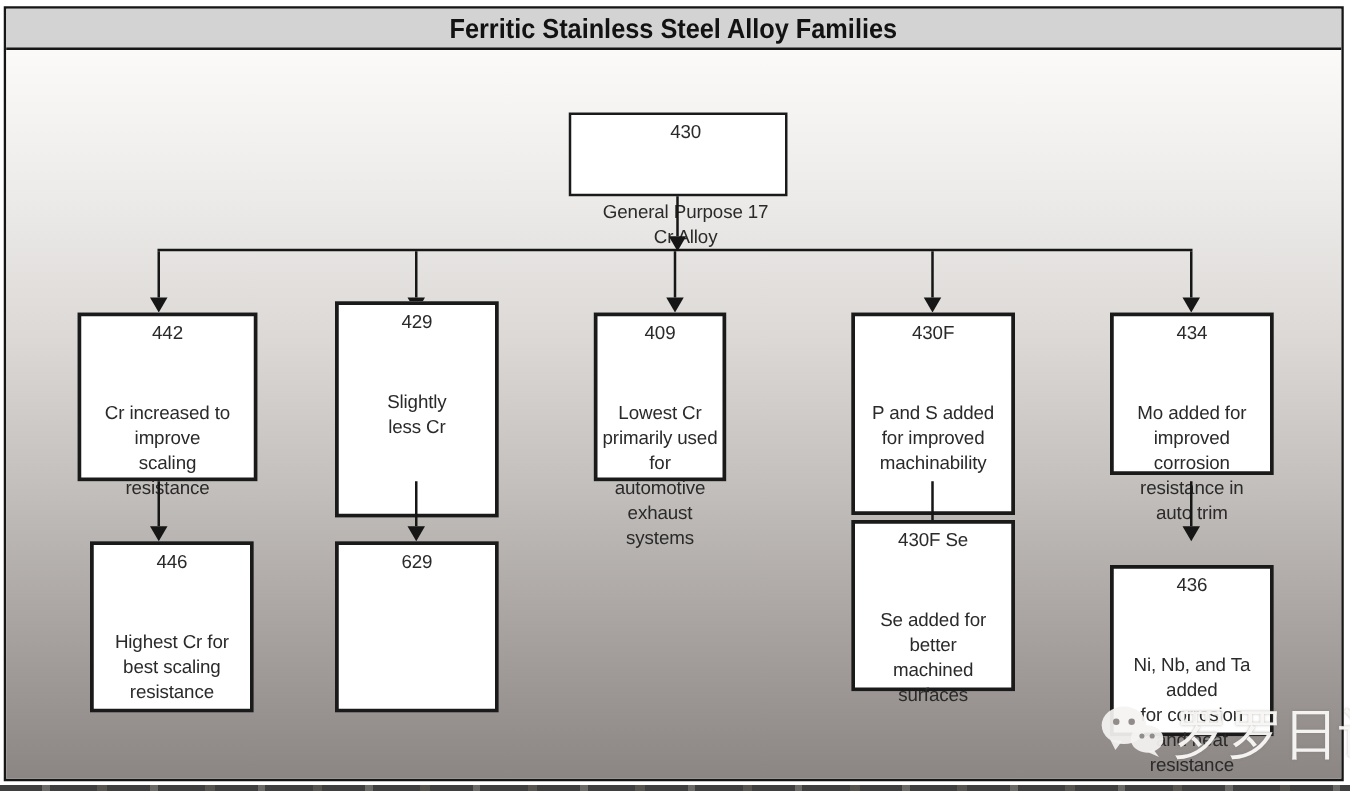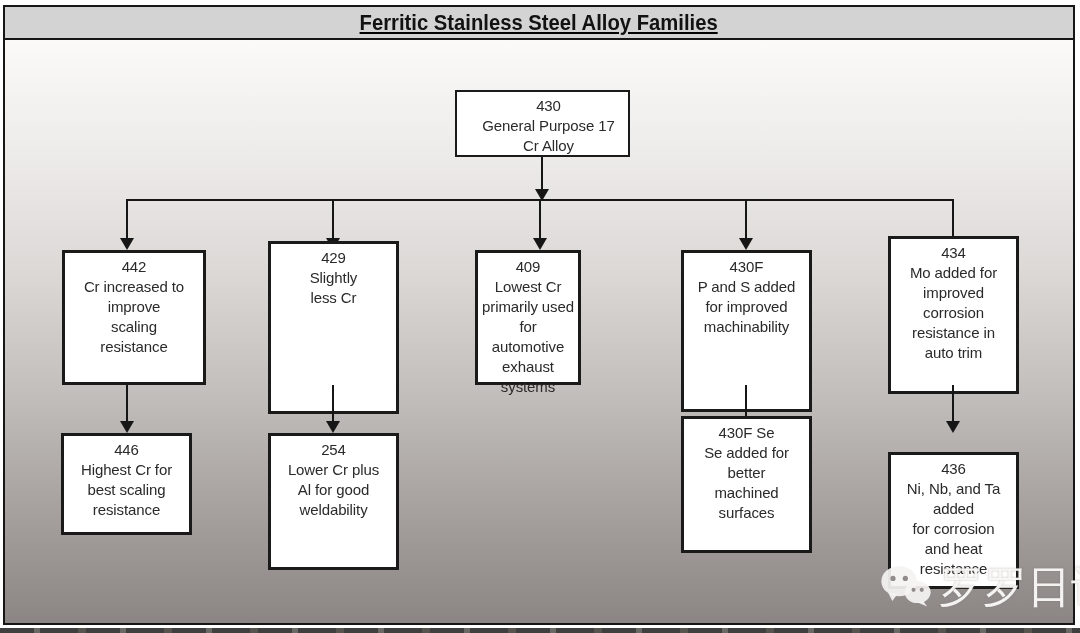--- a/index.html
+++ b/index.html
@@ -6,38 +6,38 @@
   body{
     width:1080px;height:633px;position:relative;background:#ffffff;
     font-family:"Liberation Sans",sans-serif;overflow:hidden;
   }
   .frame{
     position:absolute;left:3px;top:5px;width:1072px;height:620px;
     border:2px solid #161616;box-sizing:border-box;background:#fff;
   }
   .titlebar{
     height:31px;background:#d3d3d3;border-bottom:2px solid #161616;
-    display:flex;align-items:center;justify-content:center;text-decoration:underline;
+    display:flex;align-items:center;justify-content:center;
   }
   .title{
     font-size:22px;font-weight:bold;color:#121212;
     transform:scaleX(0.92);transform-origin:center;
     letter-spacing:0px;white-space:nowrap;
   }
   .canvas{
     position:relative;width:100%;height:583px;
     background:linear-gradient(180deg,#fbfaf9 0%,#edebe9 20%,#dbd8d6 40%,#c3bfbc 60%,#a7a29f 80%,#8b8683 100%);
   }
   .node{
     position:absolute;background:#ffffff;border:3px solid #1a1a1a;
     box-sizing:border-box;text-align:center;color:#2a2a2a;
     font-size:15px;line-height:20px;letter-spacing:-0.1px;padding-top:4px;
   }
   .node.root{border-width:2px;padding-left:12px;}
-  .desc{white-space:pre-line;}
+  .desc{white-space:pre-line;margin-top:44px;}
   .vline{position:absolute;width:2px;background:#161616;}
   .hline{position:absolute;height:2px;background:#161616;}
   .arrowhead{
     position:absolute;width:0;height:0;
     border-left:7px solid transparent;border-right:7px solid transparent;
     border-top:12px solid #161616;
   }
   .watermark{
     position:absolute;left:875px;top:518px;display:flex;align-items:center;gap:7px;
   }
@@ -101,49 +101,46 @@
 primarily used for
 automotive
 exhaust systems</div>
     </div>
     <div class="node" style="left:676px;top:210px;width:131px;height:162px">
       <div>430F</div>
       <div class="desc">P and S added
 for improved
 machinability</div>
     </div>
-    <div class="node" style="left:883px;top:196px;width:131px;height:158px">
+    <div class="node" style="left:883px;top:210px;width:131px;height:130px">
       <div>434</div>
       <div class="desc">Mo added for
 improved
 corrosion
 resistance in
 auto trim</div>
     </div>
 
     <div class="vline" style="left:121px;top:345px;height:36px"></div>
     <div class="arrowhead" style="left:115px;top:381px"></div>
     <div class="vline" style="left:327px;top:345px;height:36px"></div>
     <div class="arrowhead" style="left:321px;top:381px"></div>
     <div class="vline" style="left:740px;top:345px;height:36px"></div>
     <div class="arrowhead" style="left:734px;top:381px"></div>
     <div class="vline" style="left:947px;top:345px;height:36px"></div>
     <div class="arrowhead" style="left:941px;top:381px"></div>
 
-    <div class="node" style="left:56px;top:393px;width:131px;height:102px">
+    <div class="node" style="left:67px;top:393px;width:131px;height:137px">
       <div>446</div>
       <div class="desc">Highest Cr for
 best scaling
 resistance</div>
     </div>
     <div class="node" style="left:263px;top:393px;width:131px;height:137px">
-      <div>254</div>
-      <div class="desc">Lower Cr plus
-Al for good
-weldability</div>
+      <div>629</div>
     </div>
     <div class="node" style="left:676px;top:376px;width:131px;height:137px">
       <div>430F Se</div>
       <div class="desc">Se added for
 better
 machined
 surfaces</div>
     </div>
     <div class="node" style="left:883px;top:412px;width:131px;height:137px">
       <div>436</div>

